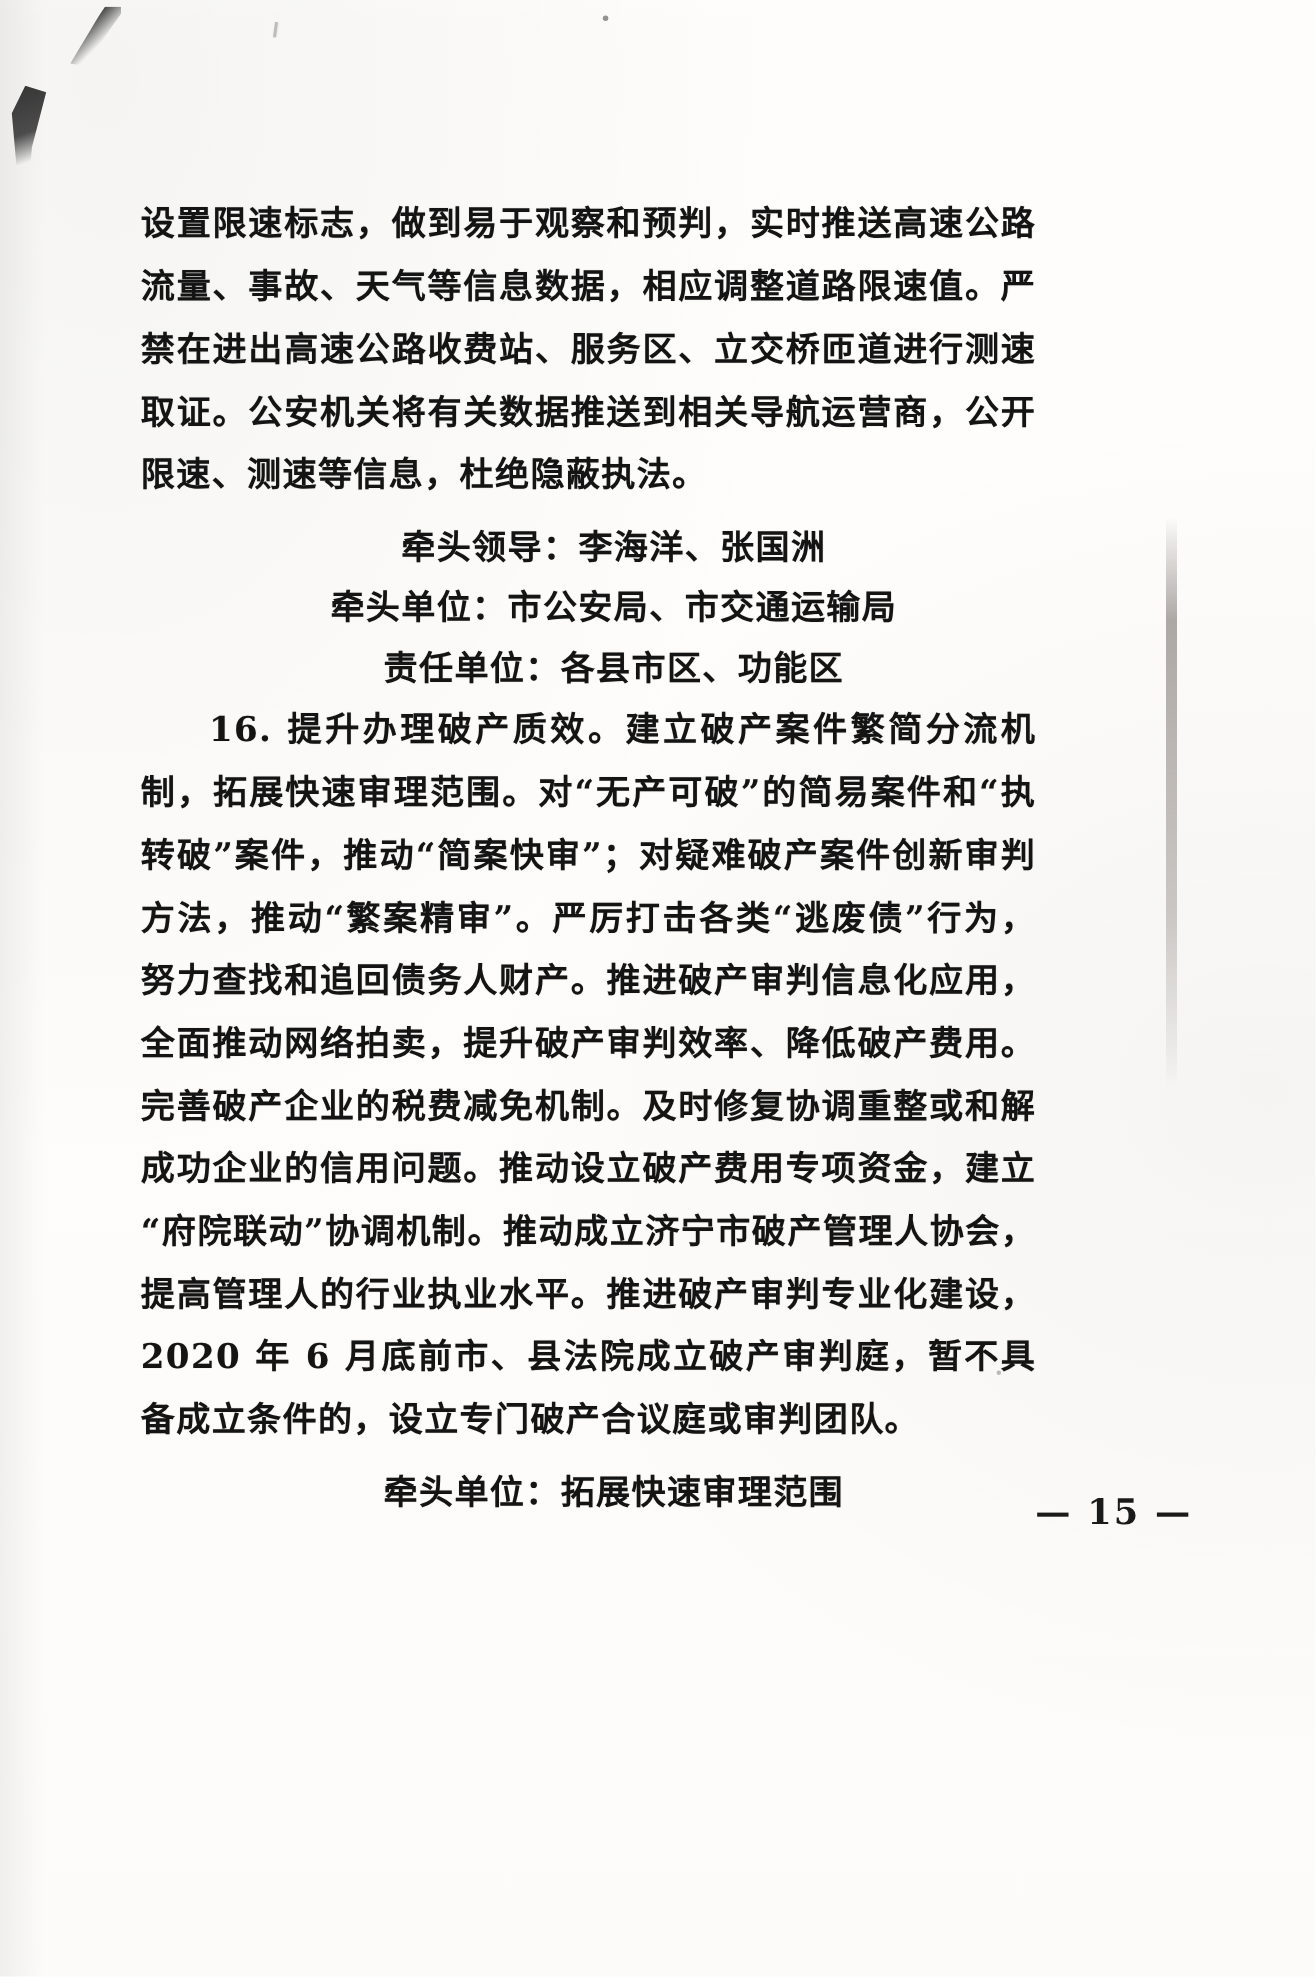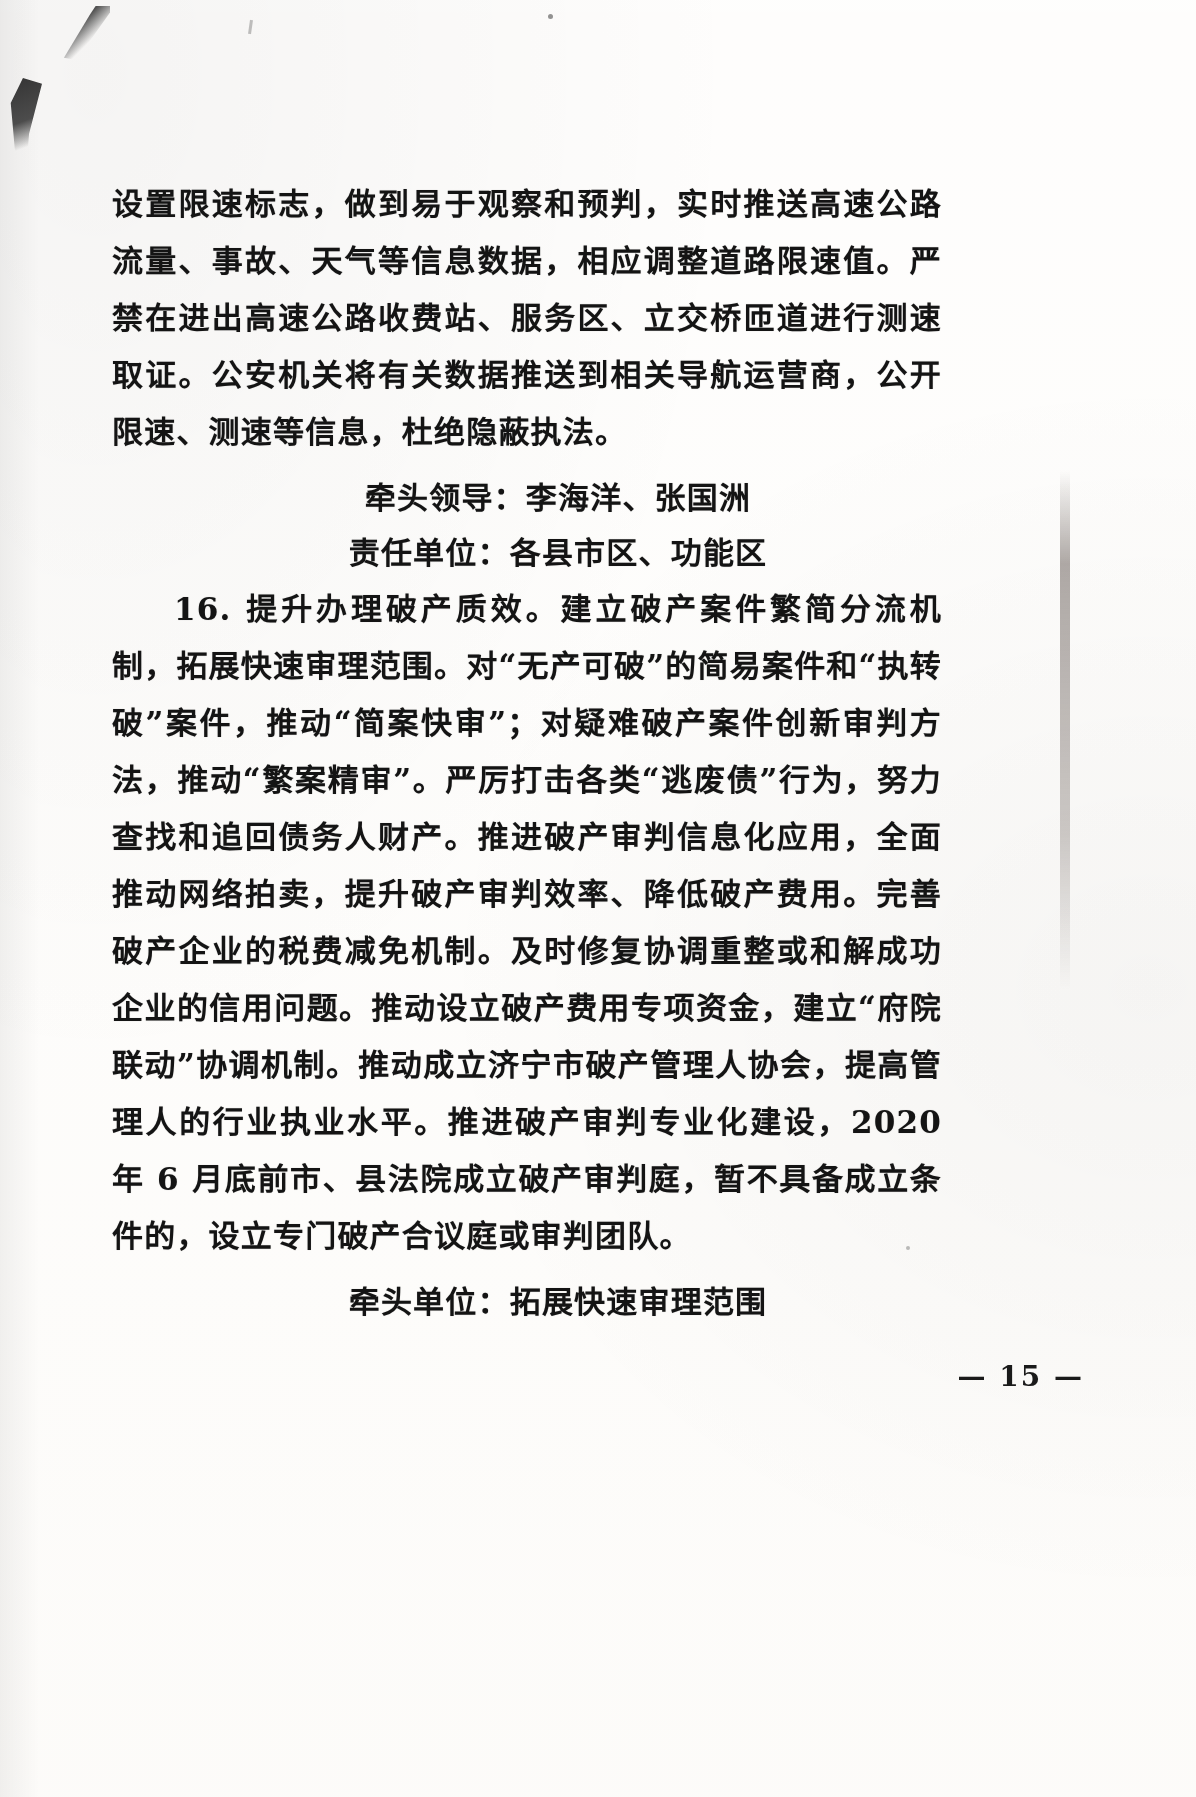--- a/index.html
+++ b/index.html
@@ -82,21 +82,21 @@
     top: 176px;
     width: 830px;
     color: #141414;
   }
   .para {
     font-size: 31px;
     line-height: 57px;
     letter-spacing: 1.2px;
     text-align: justify;
     text-justify: inter-character;
-    margin: 0 0 4px 0;
+    margin: 0 0 4px 16px;
     font-family: "DejaVu Serif", "Liberation Serif", serif;
     font-weight: 600;
     text-shadow: 0 0 1px rgba(20,20,20,0.25);
   }
   .para.indent {
     text-indent: 62px;
   }
   .attr-line {
     font-size: 31px;
     line-height: 55px;
@@ -115,21 +115,21 @@
     padding-left: 48px;
     font-weight: 800;
     text-shadow: 0 0 1.2px rgba(15,15,15,0.5);
   }
   .spacer-sm { height: 6px; }
 
   .page-number {
     position: absolute;
     right: 112px;
     bottom: 404px;
-    font-size: 28px;
+    font-size: 32px;
     letter-spacing: 2px;
     color: #1a1a1a;
     font-family: "DejaVu Serif", "Liberation Serif", serif;
     font-weight: 600;
     margin-top: 12px;
   }
 </style>
 </head>
 <body>
 
@@ -146,20 +146,23 @@
   <div class="body-text">
 
     <p class="para">设置限速标志，做到易于观察和预判，实时推送高速公路流量、事故、天气等信息数据，相应调整道路限速值。严禁在进出高速公路收费站、服务区、立交桥匝道进行测速取证。公安机关将有关数据推送到相关导航运营商，公开限速、测速等信息，杜绝隐蔽执法。</p>
 
     <div class="spacer-sm"></div>
 
     <p class="attr-line">
       <span>牵头领导：</span><span>李海洋、张国洲</span>
     </p>
 
+    <p class="attr-line">
+      <span>牵头单位：</span><span>市公安局、市交通运输局</span>
+    </p>
 
     <p class="attr-line">
       <span>责任单位：</span><span>各县市区、功能区</span>
     </p>
 
 
     <p class="para indent">16.  提升办理破产质效。建立破产案件繁简分流机制，拓展快速审理范围。对“无产可破”的简易案件和“执转破”案件，推动“简案快审”；对疑难破产案件创新审判方法，推动“繁案精审”。严厉打击各类“逃废债”行为，努力查找和追回债务人财产。推进破产审判信息化应用，全面推动网络拍卖，提升破产审判效率、降低破产费用。完善破产企业的税费减免机制。及时修复协调重整或和解成功企业的信用问题。推动设立破产费用专项资金，建立“府院联动”协调机制。推动成立济宁市破产管理人协会，提高管理人的行业执业水平。推进破产审判专业化建设，2020 年 6 月底前市、县法院成立破产审判庭，暂不具备成立条件的，设立专门破产合议庭或审判团队。</p>
 
     <div class="spacer-sm"></div>
 

